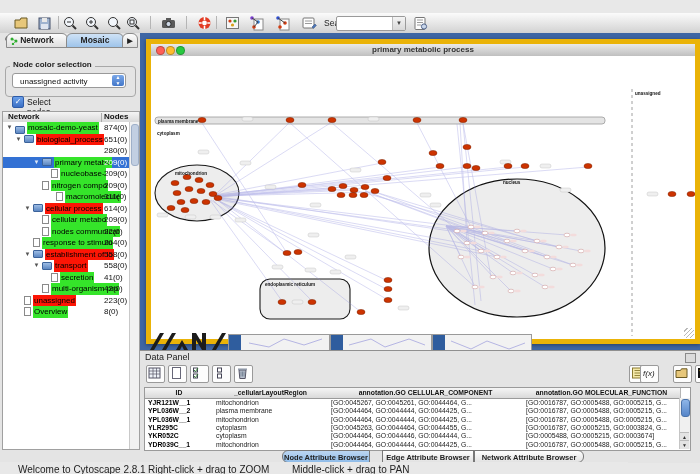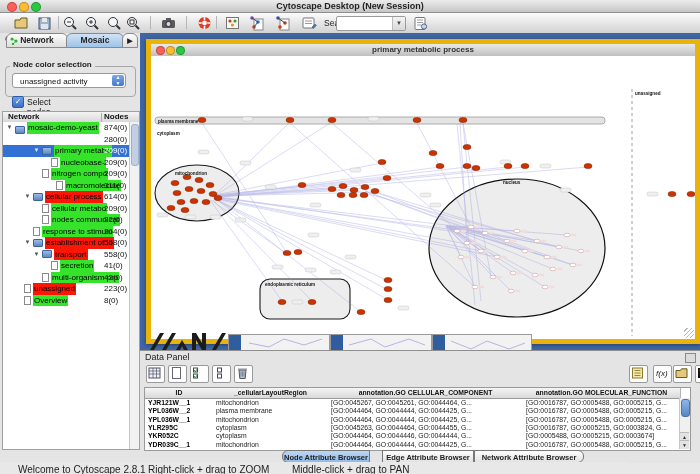--- a/index.html
+++ b/index.html
@@ -70,26 +70,20 @@
   .seg{position:absolute;top:99px;height:13px;border:1px solid #777;background:linear-gradient(#fdfdfd,#e2e2e2);font-size:7.5px;font-weight:bold;text-align:center;line-height:13px;color:#222;box-sizing:border-box}
   .seg.sel{background:linear-gradient(#bcd6f1,#8fbce9)}
   
   #status-bar{left:0;top:462px;width:628px;height:12px;background:#e8e8e8;font-size:10px;color:#222}
   svg text{font-family:"Liberation Sans",sans-serif}
 </style>
 </head>
 <body>
 <div id="app">
 
-  <div class="abs" id="titlebar">
-    <span class="tl" style="left:7px;background:#ff5f57"></span>
-    <span class="tl" style="left:19px;background:#febc2e"></span>
-    <span class="tl" style="left:31px;background:#28c840"></span>
-    <div class="abs" id="title-text">Cytoscape Desktop (New Session)</div>
-  </div>
 
   <div class="abs" id="toolbar">
     <svg class="tbico" style="left:13px" viewBox="0 0 17 16">
         <path d="M2 5h5l1-2h6v10H2z" fill="#e7c77a" stroke="#6b5a24" stroke-width="1"></path>
       </svg>
     <svg class="tbico" style="left:36px" viewBox="0 0 17 16">
         <rect x="3" y="3" width="11" height="11" fill="#9fb3cf" stroke="#44506b"></rect>
         <rect x="6" y="3" width="5" height="4" fill="#e8e8e8"></rect>
         <rect x="5" y="9" width="7" height="5" fill="#dfe5ef"></rect>
       </svg>
@@ -188,20 +182,28 @@
     </div>
     <div class="abs" id="tree-box">
         <div id="tree-rows">
           <div class="tree-row">
             <div class="tree-main" style="padding-left: 3px; align-items: flex-end;">
               <span class="arrow">▼</span>
               <span class="fico"></span>
               <span class="hl hl-green">mosaic-demo-yeast</span>
             </div>
             <span class="tree-count">874(0)</span>
+          </div>
+          <div class="tree-row">
+            <div class="tree-main" style="padding-left: 12px;">
+              <span class="arrow">▼</span>
+              <span class="fico"></span>
+              <span class="hl hl-red">biological_process</span>
+            </div>
+            <span class="tree-count">651(0)</span>
           </div>
           <div class="tree-row">
             <span class="tree-count">280(0)</span>
           </div>
           <div class="tree-row sel">
             <div class="tree-main" style="padding-left: 30px;">
               <span class="arrow">▼</span>
               <span class="fico"></span>
               <span class="hl hl-green">primary metabo</span>
             </div>
@@ -572,21 +574,21 @@
         </svg></div>
     <div class="dpbtn" style="left:94px"><svg width="15" height="14" viewBox="0 0 15 14">
           <path d="M4 4h7l-0.8 8.5H4.8z" fill="#b9c2cf" stroke="#556"></path>
           <rect x="3" y="2.5" width="9" height="1.4" fill="#8a94a3"></rect>
           <path d="M6 5.5v5M7.5 5.5v5M9 5.5v5" stroke="#627082" stroke-width="0.7"></path>
         </svg></div>
     <div class="dpbtn" style="left:489px"><svg width="15" height="14" viewBox="0 0 15 14">
           <rect x="2.5" y="2" width="10" height="10" fill="#f5e9a8" stroke="#8a7a30"></rect>
           <path d="M4.5 4.5h6M4.5 7h6M4.5 9.5h6" stroke="#8a7a30" stroke-width="0.9"></path>
         </svg></div>
-    <div class="dpbtn" style="left:513px"><svg width="15" height="14" viewBox="0 0 15 14">
+    <div class="dpbtn" style="left:500px"><svg width="15" height="14" viewBox="0 0 15 14">
           <text x="2" y="10" font-size="8" font-style="italic" fill="#222">f(x)</text>
         </svg></div>
     <div class="dpbtn" style="left:533px"><svg width="15" height="14" viewBox="0 0 15 14">
           <path d="M2 4.5h4.5l1-1.7H13v8.7H2z" fill="#e7c77a" stroke="#6b5a24"></path>
         </svg></div>
     <div class="dpbtn" style="left:555px"><svg width="15" height="14" viewBox="0 0 15 14">
           <rect x="2" y="2" width="11" height="10" fill="#111"></rect>
           <circle cx="4.5" cy="4.5" r="0.9" fill="#e8c020"></circle>
           <circle cx="8" cy="4" r="0.9" fill="#e8c020"></circle>
           <circle cx="11" cy="6" r="0.9" fill="#d86010"></circle>

